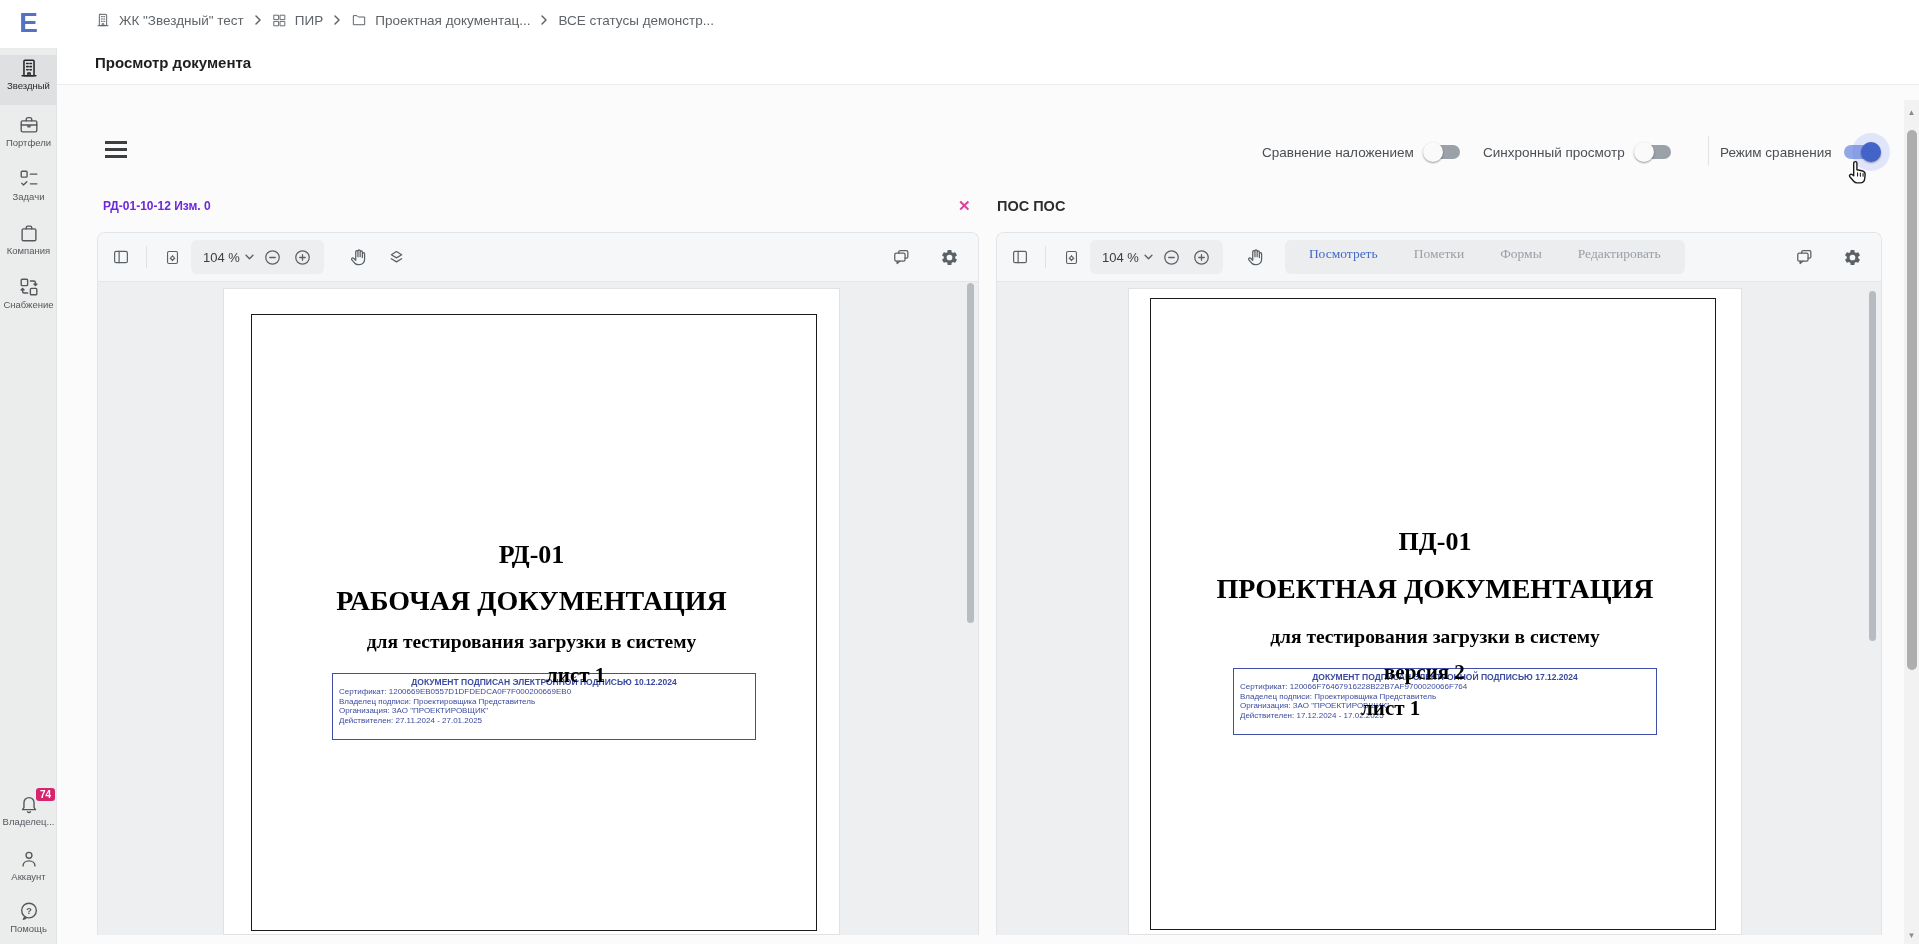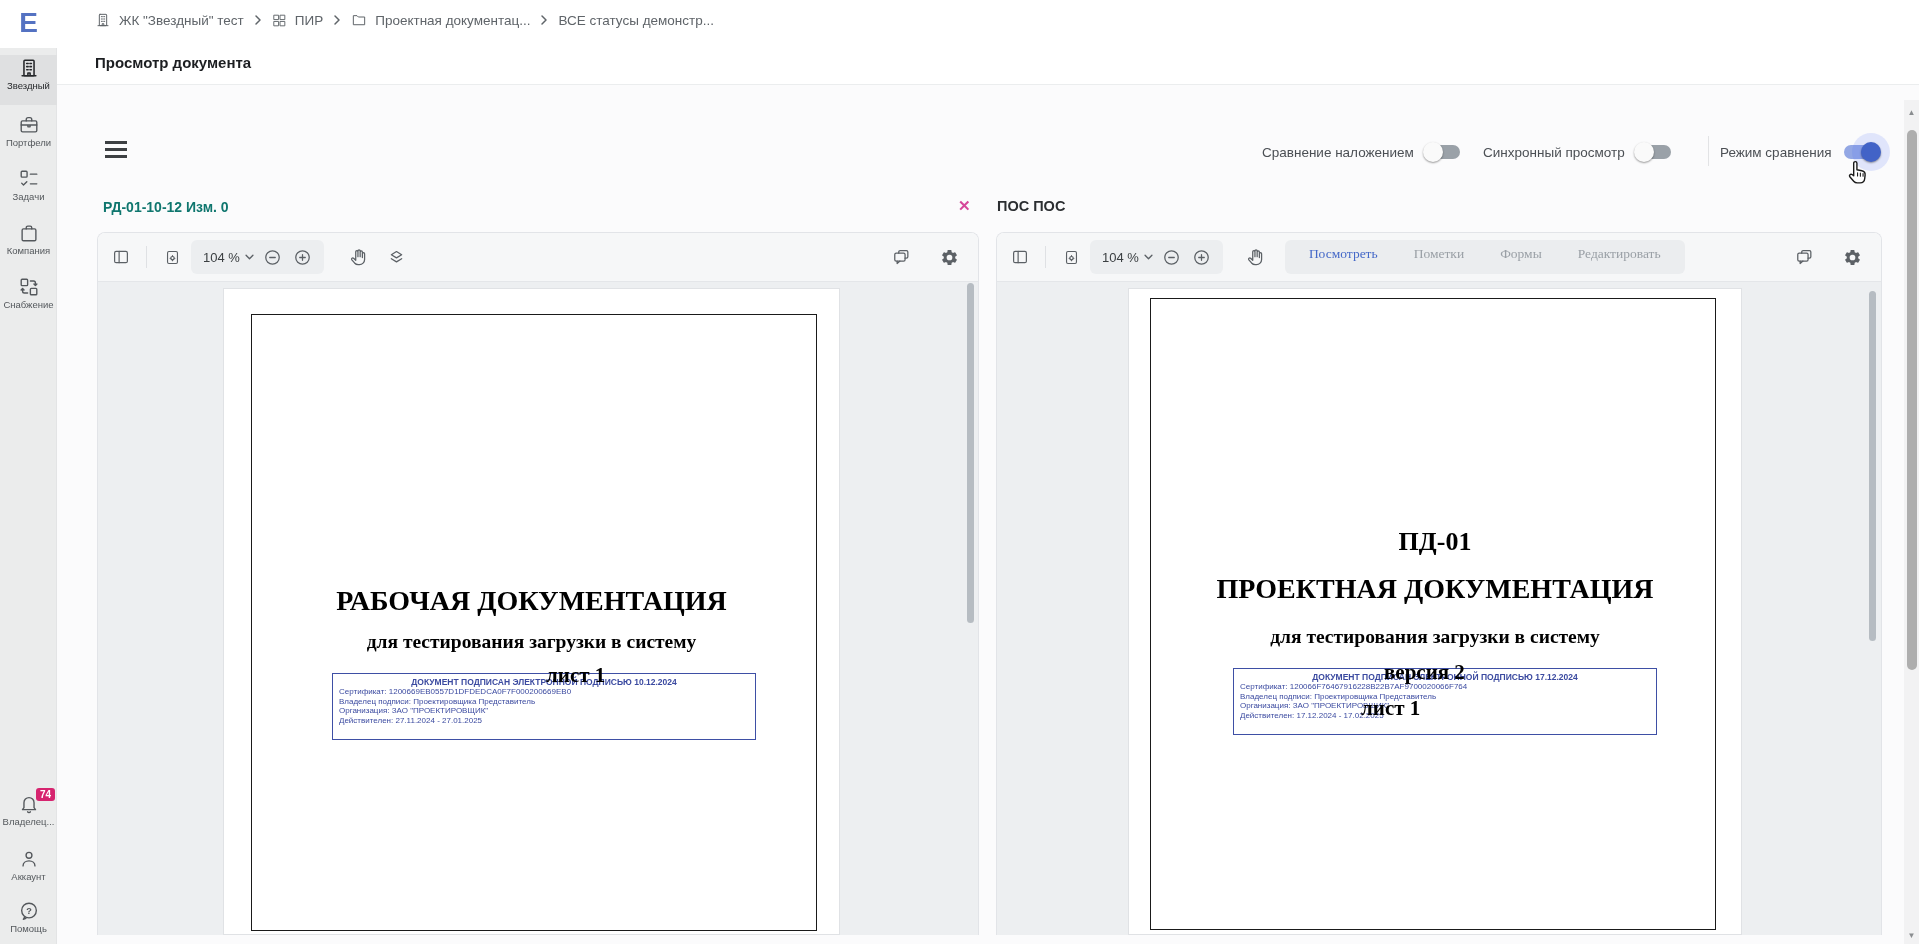--- a/index.html
+++ b/index.html
@@ -31,21 +31,21 @@
   .tglrow { position:absolute; top:138px; height:28px; display:flex; align-items:center; font-size:13.5px; color:#4b4f54; }
   .switch { position:relative; width:34px; height:14px; border-radius:7px; background:#9aa1a8; margin-left:12px; cursor:pointer; }
   .switch .knob { position:absolute; left:-3px; top:-3px; width:20px; height:20px; border-radius:50%;
                   background:#fafafa; box-shadow:0 1px 2px rgba(0,0,0,.4); }
   .switch.on { background:#93a7e4; }
   .switch.on .knob { left:auto; right:-3px; background:#4263c7; }
   .halo { position:absolute; right:-12px; top:-12px; width:38px; height:38px; border-radius:50%;
           background:rgba(76,110,245,.15); }
 
   
-  #ldoctitle { position:absolute; left:103px; top:199px; font-size:14px; font-weight:600; color:#0f766e; cursor:pointer; }
+  #ldoctitle { position:absolute; left:103px; top:199px; font-size:12px; font-weight:600; color:#6d28d9; cursor:pointer; }
   #lclose { position:absolute; left:958px; top:197px; font-size:15px; font-weight:bold; color:#d6479a; cursor:pointer; }
   #rdoctitle { position:absolute; left:997px; top:198px; font-size:14.5px; font-weight:600; color:#2b2e31; }
 
   
   .panel { position:absolute; top:232px; height:703px; background:#fff; border:1px solid #e2e4e8;
            border-bottom:none; border-radius:8px 8px 0 0; overflow:hidden; }
   #panelL { left:97px;  width:882px; }
   #panelR { left:996px; width:886px; }
   .tbar { position:absolute; left:0; top:0; right:0; height:49px; background:#f6f7f8;
           border-bottom:1px solid #e4e6e9; display:flex; align-items:center; }
@@ -308,20 +308,21 @@
       <div class="tbtn" style="margin:0 14px 0 18px;">
         <svg width="19" height="19" viewBox="0 0 24 24">
             <path fill="#5c6166" d="M19.14 12.94c.04-.3.06-.61.06-.94s-.02-.64-.07-.94l2.03-1.58a.49.49 0 0 0 .12-.61l-1.92-3.32a.49.49 0 0 0-.59-.22l-2.39.96c-.5-.38-1.03-.7-1.62-.94l-.36-2.54a.48.48 0 0 0-.48-.41h-3.84c-.24 0-.43.17-.47.41l-.36 2.54c-.59.24-1.13.57-1.62.94l-2.39-.96a.49.49 0 0 0-.59.22L2.74 8.87c-.12.21-.08.47.12.61l2.03 1.58c-.05.3-.09.63-.09.94s.02.64.07.94l-2.03 1.58a.49.49 0 0 0-.12.61l1.92 3.32c.12.22.37.29.59.22l2.39-.96c.5.38 1.03.7 1.62.94l.36 2.54c.05.24.24.41.48.41h3.84c.24 0 .44-.17.47-.41l.36-2.54c.59-.24 1.13-.56 1.62-.94l2.39.96c.22.08.47 0 .59-.22l1.92-3.32c.12-.22.07-.47-.12-.61l-2.01-1.58zM12 15.6A3.6 3.6 0 1 1 12 8.4a3.6 3.6 0 0 1 0 7.2z"></path>
           </svg>
       </div>
     </div>
 
     <div class="viewer">
       <div id="pageL" class="page">
         <div class="frame" style="left:27px;top:25px;width:566px;height:617px;"></div>
+        <div class="doc-t" style="top:251px;font-size:26px;">РД-01</div>
         <div class="doc-t" style="top:296px;font-size:28px;">РАБОЧАЯ ДОКУМЕНТАЦИЯ</div>
         <div class="doc-t" style="top:342px;font-size:19.5px;">для тестирования загрузки в систему</div>
         <div class="overlay-serif" style="left:322px;top:374px;font-size:21px;">лист 1</div>
         <div class="stamp" style="left:108px;top:384px;width:424px;height:67px;">
           <div class="st-title">ДОКУМЕНТ ПОДПИСАН ЭЛЕКТРОННОЙ ПОДПИСЬЮ 10.12.2024</div>
           <div class="st-line">Сертификат: 1200669EB0557D1DFDEDCA0F7F000200669EB0</div>
           <div class="st-line">Владелец подписи: Проектировщика Представитель</div>
           <div class="st-line">Организация: ЗАО "ПРОЕКТИРОВЩИК"</div>
           <div class="st-line">Действителен: 27.11.2024 - 27.01.2025</div>
         </div>

